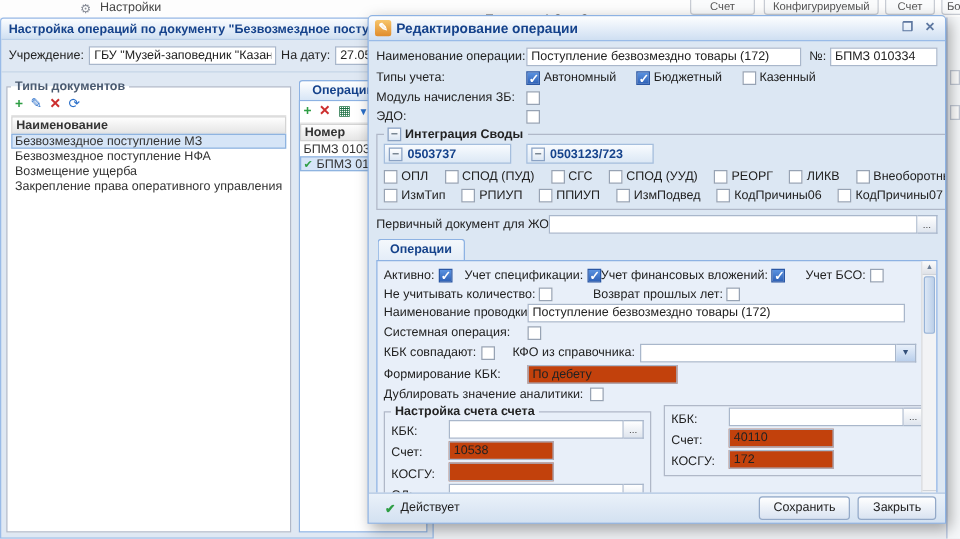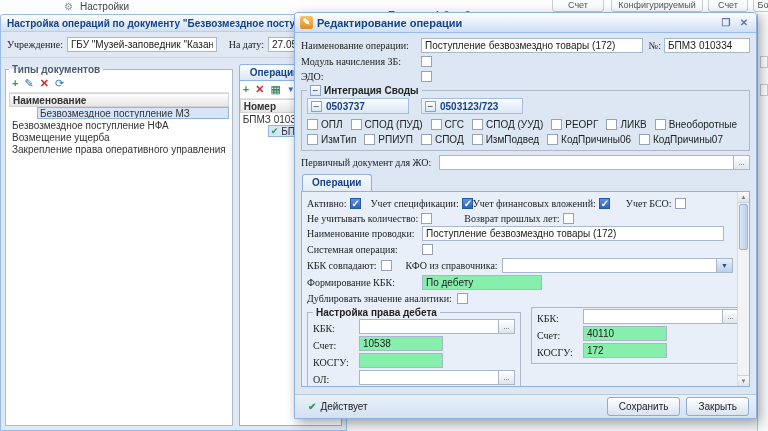--- a/index.html
+++ b/index.html
@@ -11,37 +11,37 @@
   .gear-frag{position:absolute;left:64px;top:1px;font-size:10px;color:#8a8f99;}
   .settings-frag{position:absolute;left:80px;top:1px;font-size:10px;color:#444;}
   .shown-frag{position:absolute;left:388px;top:10px;font-size:10px;color:#555;}
   .card{position:absolute;top:-18px;height:30px;border:1px solid #c8ccd4;border-radius:3px;background:#fafbfc;
         display:flex;align-items:flex-end;justify-content:center;font-size:9px;color:#555;padding-bottom:1px;
         white-space:nowrap;overflow:hidden;}
   .c1{left:552px;width:52px;} .c2{left:611px;width:92px;} .c3{left:708px;width:40px;} .c4{left:753px;width:30px;}
 
   
   .tf{height:15px;border:1px solid #a9b7cb;background:#fff;font:10px "Liberation Sans",sans-serif;padding:0 3px;color:#222;min-width:0;}
-  .tf.ro{background:#86efac;}
+  .tf.ro{background:#c2410c;}
   .trigger{width:16px;height:15px;flex:none;border:1px solid #a9b7cb;border-left:none;
            background:linear-gradient(#ffffff,#dfe5ee);font-size:8px;line-height:13px;text-align:center;color:#444;}
   .trigger.dd{background:linear-gradient(#e8f0fa,#b9cfec);color:#33507a;font-size:7px;line-height:14px;}
   .cb{width:11px;height:11px;flex:none;border:1px solid #97a3b4;background:#fff;position:relative;display:inline-block;}
   .cb.checked{background:linear-gradient(#5a92e0,#2f62b8);border-color:#2a57a4;}
   .cb.checked::after{content:"✓";position:absolute;left:1px;top:-1px;color:#fff;font-size:10px;font-weight:bold;}
   .cbg{display:inline-flex;align-items:center;gap:3px;white-space:nowrap;}
-  .lbl{white-space:nowrap;font-family:Liberation Serif, serif;}
+  .lbl{white-space:nowrap;}
   .grow{flex:1;min-width:0;}
   .w120{width:120px;flex:none;} .w115{width:115px;flex:none;} .w138{width:138px;flex:none;} .w84{width:84px;flex:none;}
   fieldset{border:1px solid #b0b8c8;}
   legend{font-size:10px;font-weight:bold;color:#4a5a70;padding:0 3px;}
   .grid-header{height:14px;display:flex;align-items:center;padding:0 3px;background:linear-gradient(#fefefe,#e6e6e6);
                border:1px solid #d4d4d4;font-weight:bold;color:#333;}
   .grid-row{height:12px;display:flex;align-items:center;gap:3px;padding:0 3px;white-space:nowrap;overflow:hidden;color:#333;}
-  .grid-row.selected{background:#d6e5f7;outline:1px solid #8fb4e0;outline-offset:-1px;margin-left:28px;}
+  .grid-row.selected{background:#d6e5f7;outline:1px solid #8fb4e0;outline-offset:-1px;}
   .tb{height:18px;display:flex;align-items:center;gap:6px;padding:0 3px;border-bottom:1px solid #e3e3e3;background:#fff;}
   .tbi{font-size:11px;line-height:11px;}
   .i-add{color:#2e9e44;font-weight:bold;} .i-edit{color:#2a6fc9;} .i-del{color:#cc2f2f;font-weight:bold;}
   .i-refresh{color:#2a6fc9;} .i-excel{color:#1d7044;} .i-funnel{color:#2a6fc9;font-size:8px;}
   .funnel-lbl{color:#15428b;white-space:nowrap;}
   .row-icon{color:#2e9e44;font-size:9px;}
 
   
   .bw{position:absolute;left:0;top:14px;width:347px;height:417px;background:#dfe8f3;border:1px solid #99bbe8;
       border-radius:3px 3px 0 0;overflow:hidden;}
@@ -69,21 +69,21 @@
   .frow{display:flex;align-items:center;margin-bottom:2px;min-height:15px;}
   .num-lbl{margin:0 3px 0 6px;}
 
   .intg{margin:1px 0 4px;padding:1px 5px 5px;}
   .intg legend{color:#222;display:flex;align-items:center;gap:3px;}
   .collapse-box{width:11px;height:11px;border:1px solid #8aa2c4;background:linear-gradient(#fff,#dbe6f3);
                 font-size:10px;line-height:9px;text-align:center;color:#345;font-weight:normal;flex:none;}
   .intg-panels{display:flex;gap:12px;margin:1px 0 5px;}
   .intg-panel{display:flex;align-items:center;gap:4px;height:16px;padding:0 10px 0 3px;min-width:102px;
               background:linear-gradient(#f8fbfe,#dce8f5);border:1px solid #a5bedd;font-weight:bold;color:#15428b;}
-  .cbrow{display:flex;align-items:center;gap:8px;margin-top:4px;white-space:nowrap;}
+  .cbrow{display:flex;align-items:center;gap:13px;margin-top:4px;white-space:nowrap;}
 
   .tabs{display:flex;gap:2px;margin-top:4px;padding-left:1px;}
   .tab{height:17px;line-height:16px;padding:0 9px;border:1px solid #8db2e3;border-bottom:none;border-radius:3px 3px 0 0;
        background:linear-gradient(#dbe7f5,#c3d6ec);color:#15428b;}
   .tab.active{background:linear-gradient(#f4f8fc,#e4edf8);font-weight:bold;}
   .tabpanel{position:relative;height:196px;border:1px solid #8db2e3;background:#e8eff9;padding:4px 16px 2px 5px;overflow:hidden;}
   .vscroll{position:absolute;top:0;right:0;bottom:0;width:12px;background:#f2f3f5;border-left:1px solid #d8dadd;}
   .sb-btn{height:11px;width:11px;font-size:6px;line-height:11px;text-align:center;color:#6e7f96;
           background:linear-gradient(#fcfcfc,#dfe2e8);border-bottom:1px solid #cfd3d9;}
   .sb-btn.down{position:absolute;bottom:0;border-top:1px solid #cfd3d9;border-bottom:none;}
@@ -202,20 +202,35 @@
   </div>
   <div class="dlg-body">
 
     <div class="frow">
       <span class="lbl w120">Наименование операции:</span>
       <input class="tf grow" readonly="" value="Поступление безвозмездно товары (172)" style="">
       <span class="lbl num-lbl">№:</span>
       <input class="tf" style="width: 86px;" readonly="" value="БПМЗ 010334">
     </div>
 
+    <div class="frow">
+      <span class="lbl w120">Типы учета:</span>
+      <span class="cbg" style="margin-right:16px">
+        <span class="cb checked"></span>
+        <span>Автономный</span>
+      </span>
+      <span class="cbg" style="margin-right:16px">
+        <span class="cb checked"></span>
+        <span>Бюджетный</span>
+      </span>
+      <span class="cbg">
+        <span class="cb"></span>
+        <span>Казенный</span>
+      </span>
+    </div>
 
     <div class="frow" style="min-height:13px">
       <span class="lbl w120">Модуль начисления ЗБ:</span>
       <span class="cb"></span>
     </div>
 
     <div class="frow" style="min-height:13px">
       <span class="lbl w120">ЭДО:</span>
       <span class="cb"></span>
     </div>
@@ -269,21 +284,21 @@
         <span class="cbg">
             <span class="cb"></span>
             <span>ИзмТип</span>
           </span>
         <span class="cbg">
             <span class="cb"></span>
             <span>РПИУП</span>
           </span>
         <span class="cbg">
             <span class="cb"></span>
-            <span>СПОД</span>
+            <span>ППИУП</span>
           </span>
         <span class="cbg">
             <span class="cb"></span>
             <span>ИзмПодвед</span>
           </span>
         <span class="cbg">
             <span class="cb"></span>
             <span>КодПричины06</span>
           </span>
         <span class="cbg">
@@ -351,21 +366,21 @@
         <span class="lbl w115">Формирование КБК:</span>
         <input class="tf ro" style="width: 120px;" readonly="" value="По дебету">
       </div>
       <div class="frow" style="min-height:13px">
         <span class="lbl">Дублировать значение аналитики:</span>
         <span class="cb" style="margin-left:5px"></span>
       </div>
 
       <div class="acct-row">
         <fieldset class="acct">
-          <legend>Настройка права дебета</legend>
+          <legend>Настройка счета счета</legend>
           <div class="arow">
             <span class="lbl">КБК:</span>
             <input class="tf grow" readonly="" value="" style="">
             <span class="trigger">...</span>
           </div>
           <div class="arow">
             <span class="lbl">Счет:</span>
             <input class="tf ro w84" readonly="" value="10538" style="">
           </div>
           <div class="arow">

